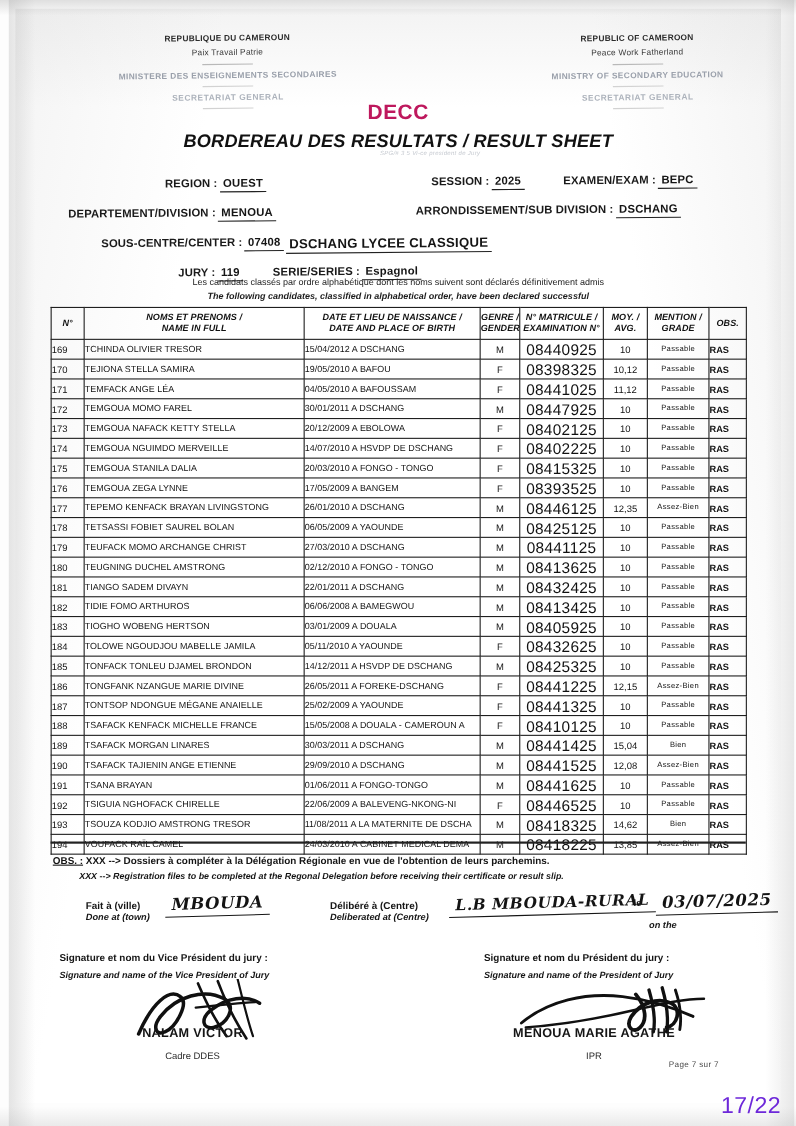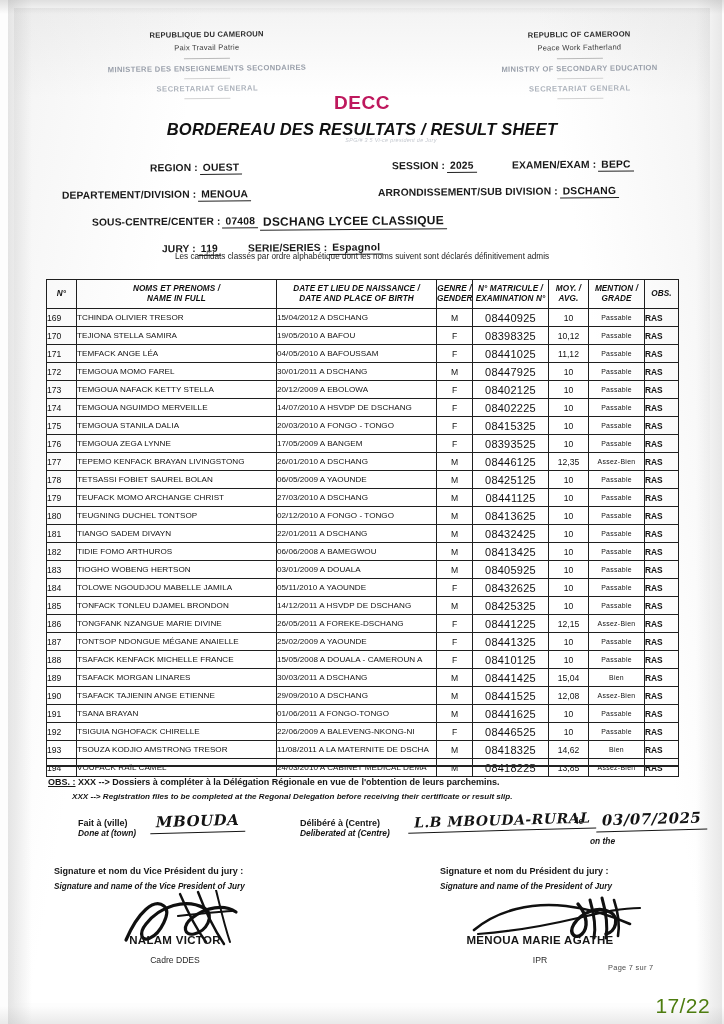--- a/index.html
+++ b/index.html
@@ -161,21 +161,21 @@
     font-weight: 700;
     text-align: center;
     line-height: 1.28;
     letter-spacing: .1px;
   }
   th.h-obs { font-size: 7.6px; }
   td.c-num   { text-align: left;   padding-left: 5px; font-size: 8.6px; }
   td.c-name  { text-align: left;   padding-left: 4px; letter-spacing: .05px; }
   td.c-birth { text-align: left;   padding-left: 3px; letter-spacing: .05px; }
   td.c-gender{ text-align: center; font-size: 8.6px; }
-  td.c-mat   { text-align: center; font-size: 11px; letter-spacing: .25px; }
+  td.c-mat   { text-align: center; font-size: 14px; letter-spacing: .25px; }
   td.c-avg   { text-align: center; font-size: 8.6px; }
   td.c-mention { text-align: center; font-size: 6.9px; color: #3c3c3c; letter-spacing: .3px; }
   td.c-obs   { text-align: left; font-size: 8.4px; font-weight: 600; }
 
   col.w-num     { width: 30px; }
   col.w-name    { width: 200px; }
   col.w-birth   { width: 160px; }
   col.w-gender  { width: 36px; }
   col.w-mat     { width: 76px; }
   col.w-avg     { width: 40px; }
@@ -270,21 +270,21 @@
     font-size: 7.4px;
     color: #4b4b4b;
     letter-spacing: .3px;
   }
 
   
   .viewer-page {
     position: absolute;
     right: 14px; bottom: 6px;
     font-size: 21px;
-    color: #4d7c0f;
+    color: #6d28d9;
     letter-spacing: .4px;
   }
 </style>
 </head>
 <body>
 
 <div class="sheet">
   <div class="paper-tint"></div>
   <div class="edge-shade edge-left"></div>
   <div class="edge-shade edge-right"></div>
@@ -350,20 +350,21 @@
       <span class="meta-label">JURY :</span><span class="meta-val">119</span>
     </div>
 
     <div class="meta-row m-serie">
       <span class="meta-label">SERIE/SERIES :</span><span class="meta-val">Espagnol</span>
     </div>
   </div>
 
   <div class="legal">
     <div>Les candidats classés par ordre alphabétique dont les noms suivent sont déclarés définitivement admis</div>
+    <div class="en">The following candidates, classified in alphabetical order, have been declared successful</div>
   </div>
 
   <div class="table-wrap">
     <table class="results">
       <colgroup>
         <col class="w-num">
           <col class="w-name">
           <col class="w-birth">
           <col class="w-gender">
         <col class="w-mat">
@@ -511,21 +512,21 @@
             <td class="c-name">TEUFACK MOMO ARCHANGE CHRIST</td>
             <td class="c-birth">27/03/2010 A DSCHANG</td>
             <td class="c-gender">M</td>
             <td class="c-mat">08441125</td>
             <td class="c-avg">10</td>
             <td class="c-mention">Passable</td>
             <td class="c-obs">RAS</td>
           </tr>
           <tr>
             <td class="c-num">180</td>
-            <td class="c-name">TEUGNING DUCHEL TONTSOP</td>
+            <td class="c-name">TEUGNING DUCHEL AMSTRONG</td>
             <td class="c-birth">02/12/2010 A FONGO - TONGO</td>
             <td class="c-gender">M</td>
             <td class="c-mat">08413625</td>
             <td class="c-avg">10</td>
             <td class="c-mention">Passable</td>
             <td class="c-obs">RAS</td>
           </tr>
           <tr>
             <td class="c-num">181</td>
             <td class="c-name">TIANGO SADEM DIVAYN</td>

